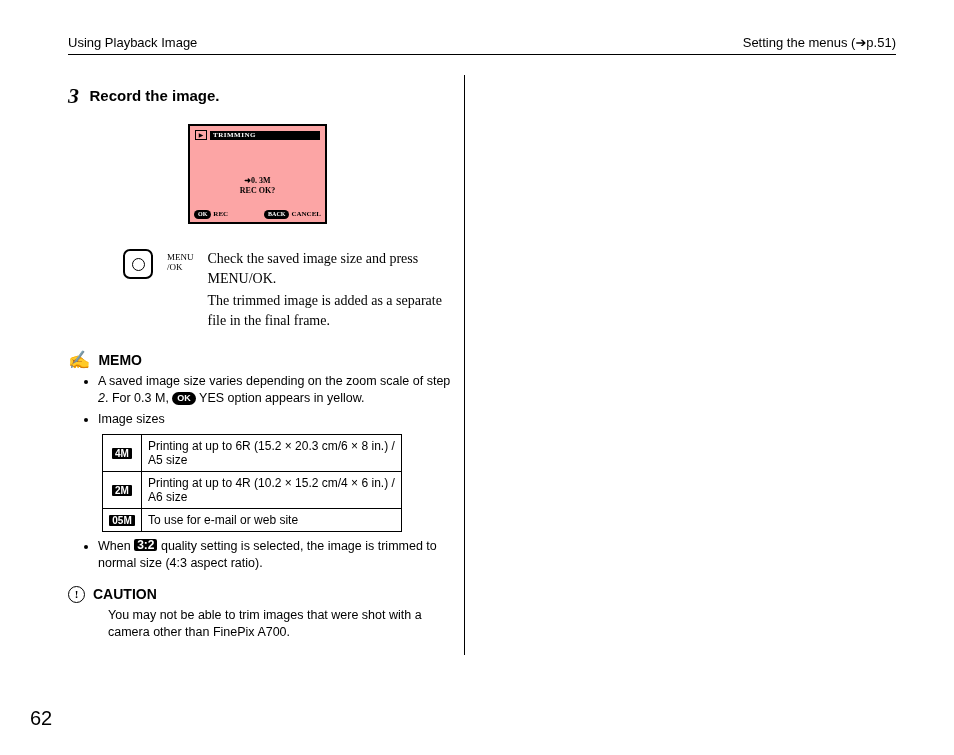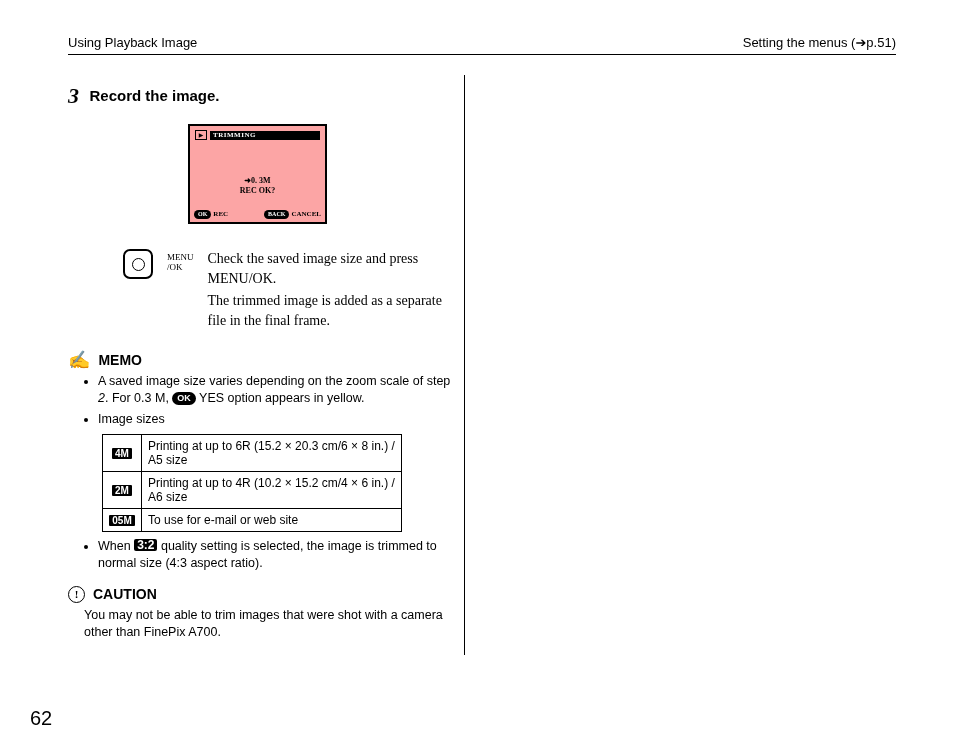--- a/index.html
+++ b/index.html
@@ -33,21 +33,21 @@
   ul.memo{margin:2px 0 6px 30px;padding:0;list-style:disc;font-size:12.5px;line-height:1.35;}
   ul.memo li{margin-bottom:4px;}
   .ital{font-style:italic;}
   .chip{display:inline-block;background:#000;color:#fff;border-radius:7px;font-size:9px;font-weight:bold;padding:0 5px;line-height:13px;vertical-align:1px;}
   table.sizes{border-collapse:collapse;width:300px;margin:4px 0 6px 34px;font-size:12px;}
   table.sizes td{border:1px solid #000;padding:4px 6px;vertical-align:middle;}
   table.sizes td.ic{width:26px;text-align:center;}
   .sz-badge{display:inline-block;background:#000;color:#fff;font-size:10px;font-weight:bold;padding:0 3px;border-radius:1px;line-height:11px;}
   .caution-hdr{display:flex;align-items:center;gap:8px;font-weight:bold;font-size:14px;margin:14px 0 4px 0;font-family:Arial,sans-serif;}
   .ex-ic{width:15px;height:15px;border:1.8px solid #000;border-radius:50%;display:flex;align-items:center;justify-content:center;font-size:11px;font-weight:bold;font-family:serif;}
-  .caution-body{font-size:12.5px;line-height:1.35;margin-left:16px;margin-right:4px;}
+  .caution-body{font-size:12.5px;line-height:1.35;margin-left:40px;margin-right:4px;}
   .ratio-badge{display:inline-block;background:#000;color:#fff;font-size:12px;font-weight:bold;padding:0 3px;border-radius:2px;line-height:12px;vertical-align:1px;}
   .page-num{position:absolute;left:30px;bottom:25px;font-size:20px;}
   .arrow-ref{font-family:Arial;}
 </style>
 </head>
 <body>
 
 <div class="page">
 
   <div class="header">

